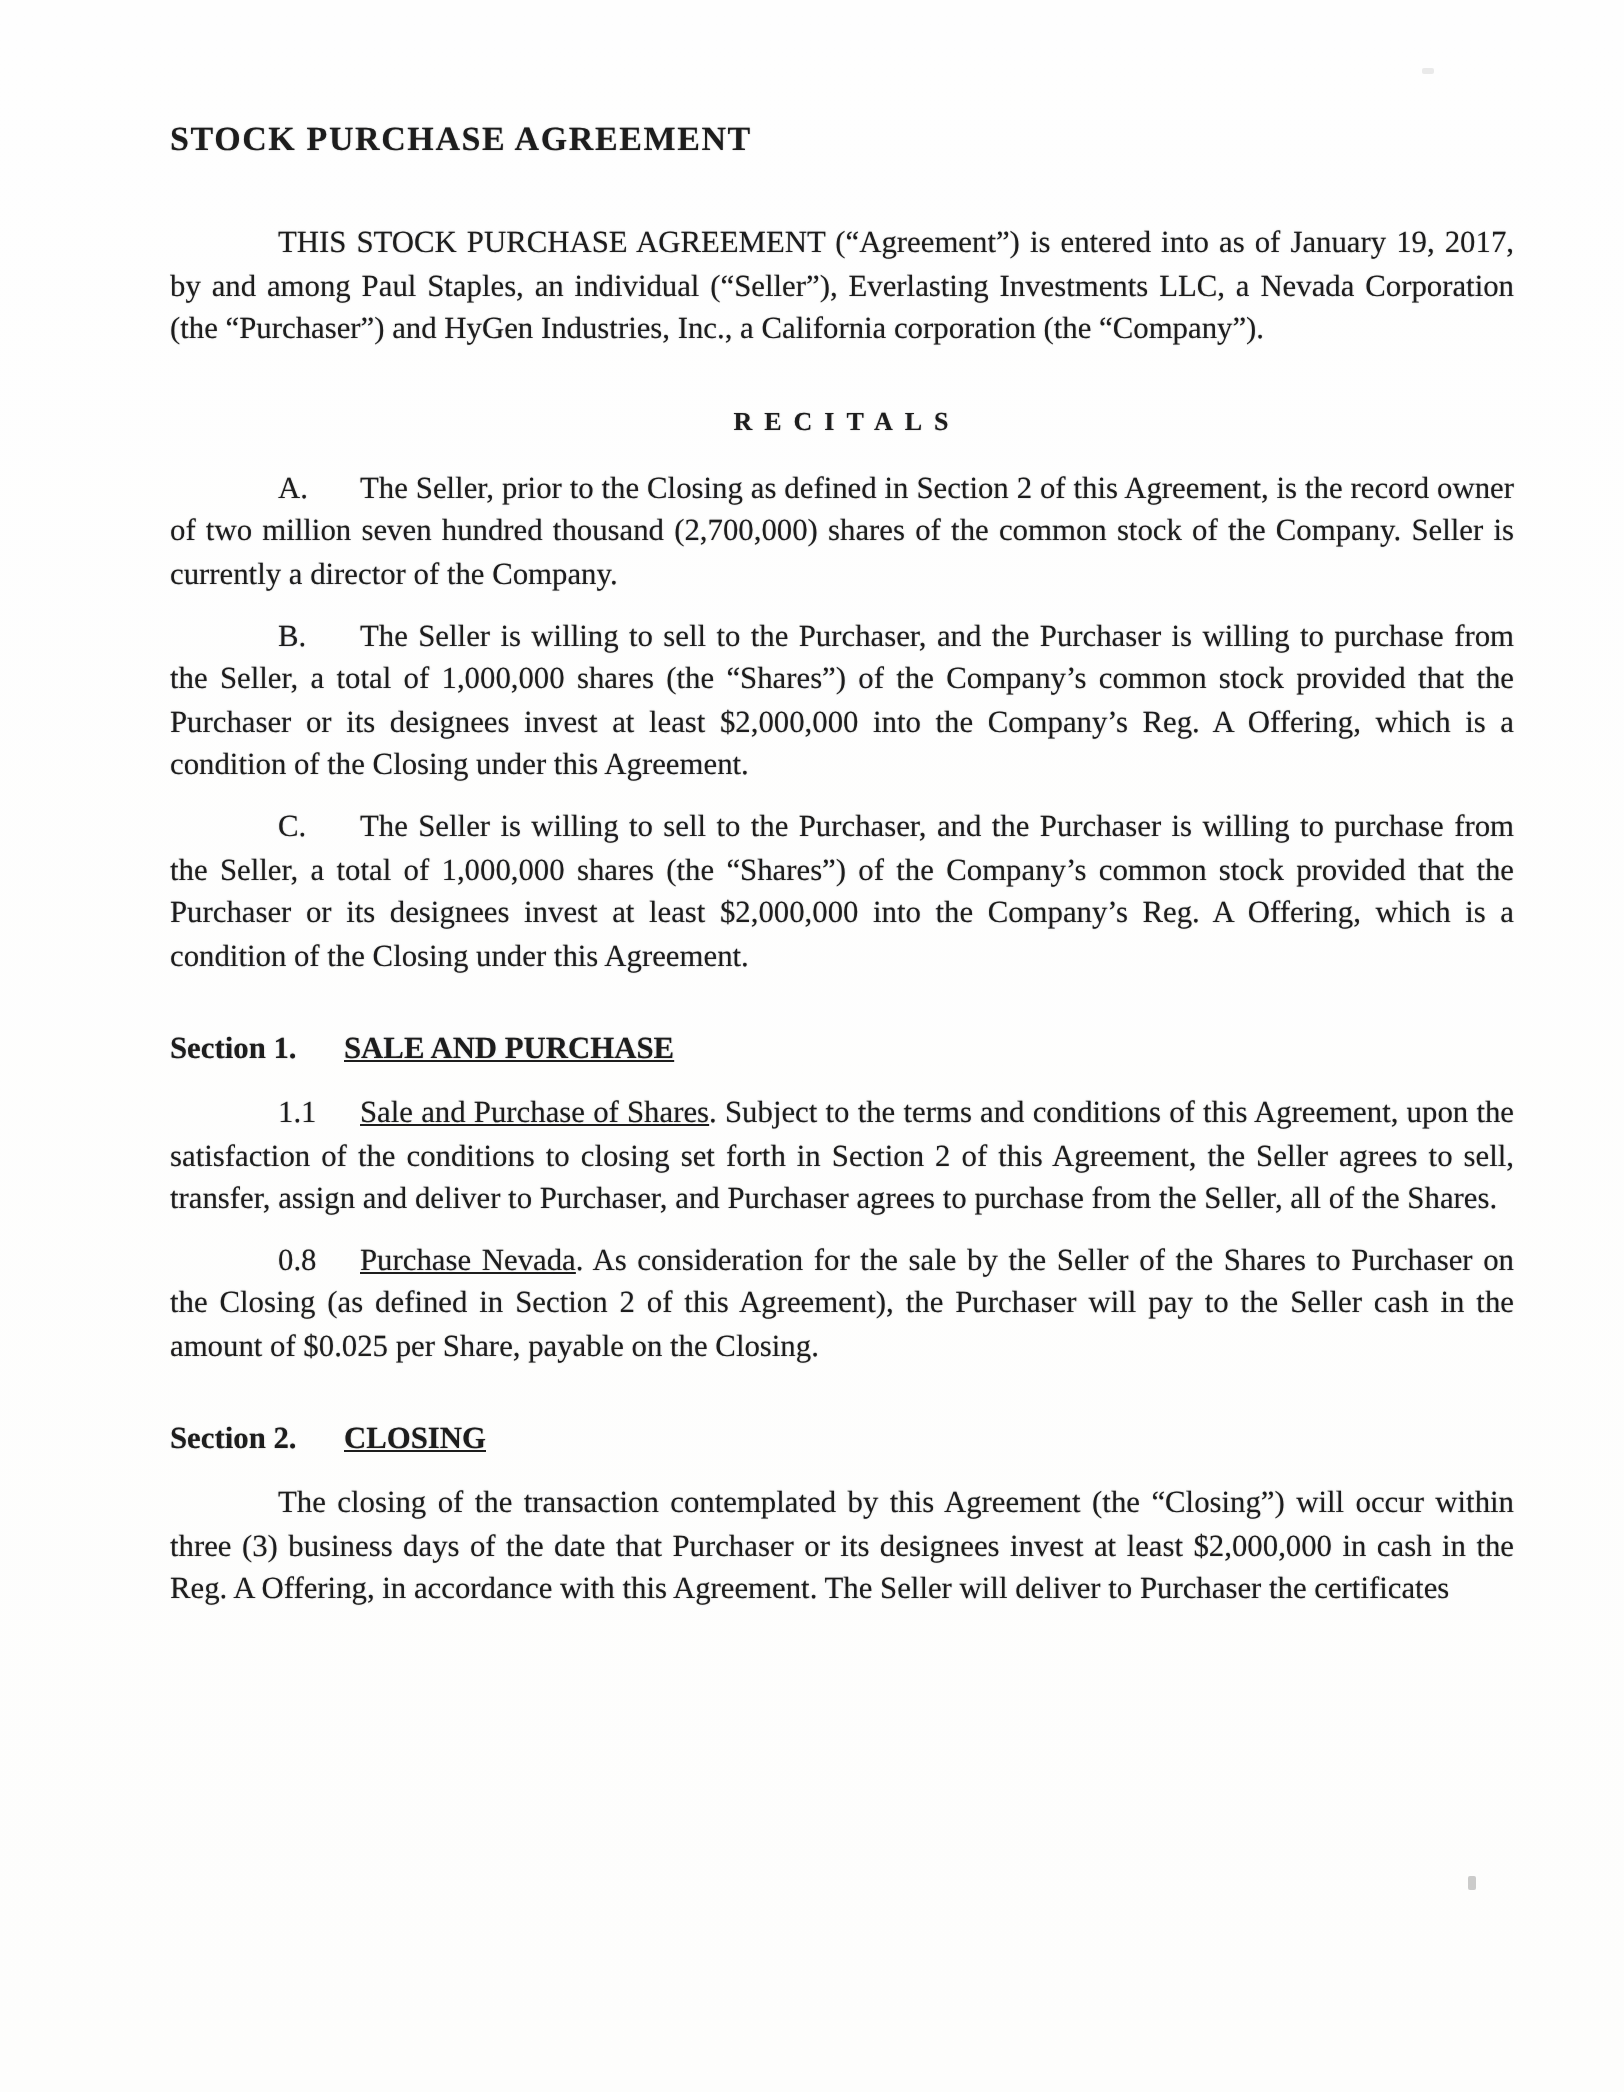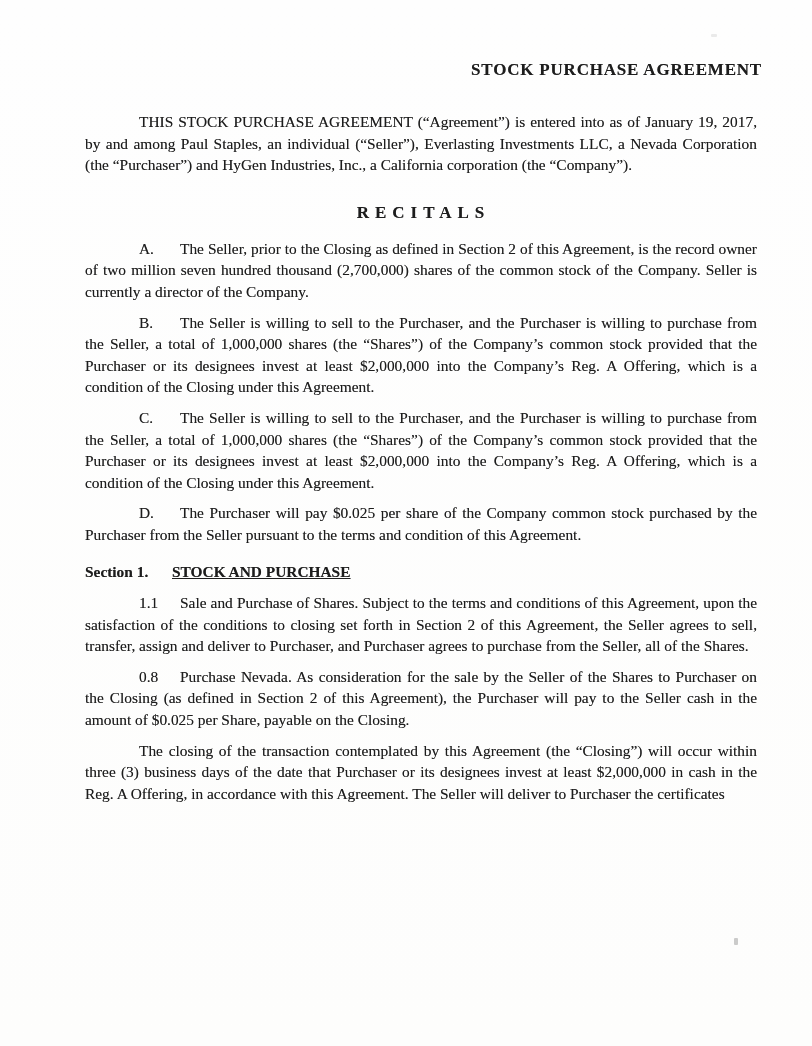--- a/index.html
+++ b/index.html
@@ -13,59 +13,60 @@
     font-family: "Liberation Serif", "DejaVu Serif", serif;
     color: #1d1d1d;
     position: relative;
     padding: 0 50px 0 85px;
     overflow: hidden;
     text-shadow: 0 0 0.6px rgba(40,40,40,0.55);
   }
   .doc-title {
     font-size: 17px;
     font-weight: bold;
-    text-align: right;
+    text-align: left;
     letter-spacing: 0.8px;
     margin: 60px 0 0 0;
   }
   .body {
     font-size: 15.4px;
     line-height: 21.6px;
     text-align: justify;
     margin: 0 5px 9px 0;
   }
   .indent { text-indent: 54px; }
   .intro { margin-top: 31px; }
   .recitals-heading {
-    font-size: 17px;
+    font-size: 13px;
     font-weight: bold;
     text-align: center;
     letter-spacing: 6px;
     margin: 27px 0 15px 0;
   }
   .tab-label {
     display: inline-block;
     width: 41px;
     text-indent: 0;
   }
   .sec-heading {
     font-size: 15.4px;
     line-height: 21.6px;
     margin: 15px 0 10px 0;
   }
   .sec-label {
     display: inline-block;
     width: 87px;
     font-weight: bold;
+    margin-top: 10px;
   }
   .sec-title {
     font-weight: bold;
     text-decoration: underline;
   }
-  .sub-title { }
+  .sub-title { text-decoration: underline; }
   .artifact {
     position: absolute;
     background: rgba(110,110,110,0.35);
     border-radius: 1px;
   }
   .artifact-1 { left: 734px; top: 938px; width: 4px; height: 7px; }
   .artifact-2 { left: 711px; top: 34px; width: 6px; height: 3px; opacity: .4; }
 </style>
 </head>
 <body>
@@ -77,28 +78,28 @@
   <p class="body indent intro">THIS STOCK PURCHASE AGREEMENT (“Agreement”) is entered into as of January 19, 2017, by and among Paul Staples, an individual (“Seller”), Everlasting Investments LLC, a Nevada Corporation (the “Purchaser”) and HyGen Industries, Inc., a California corporation (the “Company”).</p>
 
   <p class="recitals-heading">RECITALS</p>
 
   <p class="body indent"><span class="tab-label">A.</span><span>The Seller, prior to the Closing as defined in Section 2 of this Agreement, is the record owner of two million seven hundred thousand (2,700,000) shares of the common stock of the Company. Seller is currently a director of the Company.</span></p>
 
   <p class="body indent"><span class="tab-label">B.</span><span>The Seller is willing to sell to the Purchaser, and the Purchaser is willing to purchase from the Seller, a total of 1,000,000 shares (the “Shares”) of the Company’s common stock provided that the Purchaser or its designees invest at least $2,000,000 into the Company’s Reg. A Offering, which is a condition of the Closing under this Agreement.</span></p>
 
   <p class="body indent"><span class="tab-label">C.</span><span>The Seller is willing to sell to the Purchaser, and the Purchaser is willing to purchase from the Seller, a total of 1,000,000 shares (the “Shares”) of the Company’s common stock provided that the Purchaser or its designees invest at least $2,000,000 into the Company’s Reg. A Offering, which is a condition of the Closing under this Agreement.</span></p>
 
-  <p class="body indent"><span class="tab-label">D.</span><span>The Purchaser will pay $0.025 per share of the Company common stock purchased by the Purchaser from the Seller pursuant to the terms and condition of this Agreement.</span></p>
 
 
-  <p class="sec-heading"><span class="sec-label">Section 1.</span><span class="sec-title">STOCK AND PURCHASE</span></p>
+  <p class="sec-heading"><span class="sec-label">Section 1.</span><span class="sec-title">SALE AND PURCHASE</span></p>
 
   <p class="body indent"><span class="tab-label">1.1</span><span class="sub-title">Sale and Purchase of Shares</span><span>.  Subject to the terms and conditions of this Agreement, upon the satisfaction of the conditions to closing set forth in Section 2 of this Agreement, the Seller agrees to sell, transfer, assign and deliver to Purchaser, and Purchaser agrees to purchase from the Seller, all of the Shares.</span></p>
 
   <p class="body indent"><span class="tab-label">0.8</span><span class="sub-title">Purchase Nevada</span><span>.  As consideration for the sale by the Seller of the Shares to Purchaser on the Closing (as defined in Section 2 of this Agreement), the Purchaser will pay to the Seller cash in the amount of $0.025 per Share, payable on the Closing.</span></p>
 
+  <p class="sec-heading"><span class="sec-label">Section 2.</span><span class="sec-title">CLOSING</span></p>
 
   <p class="body indent">The closing of the transaction contemplated by this Agreement (the “Closing”) will occur within three (3) business days of the date that Purchaser or its designees invest at least $2,000,000 in cash in the Reg. A Offering, in accordance with this Agreement.  The Seller will deliver to Purchaser the certificates</p>
 
   <div class="artifact artifact-1"></div>
   <div class="artifact artifact-2"></div>
 
 </div>
 
 </body></html>

